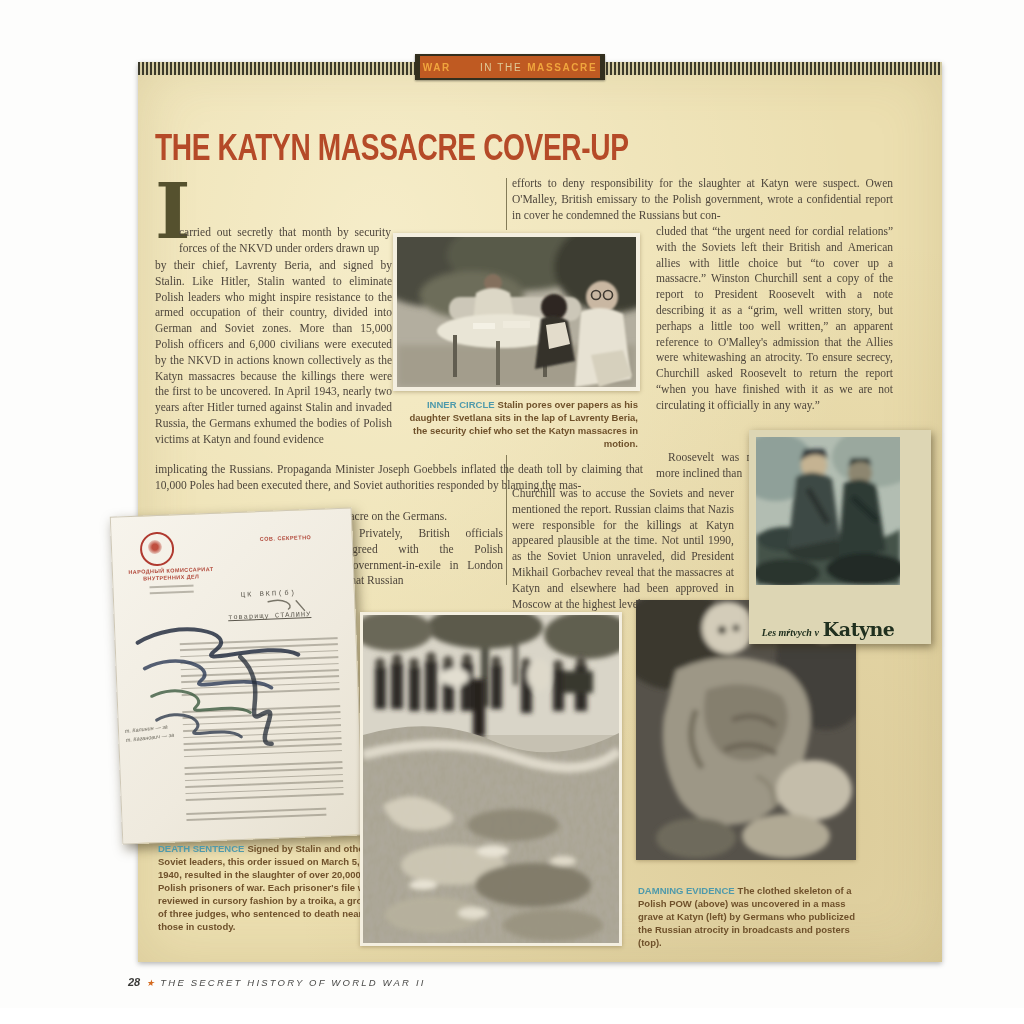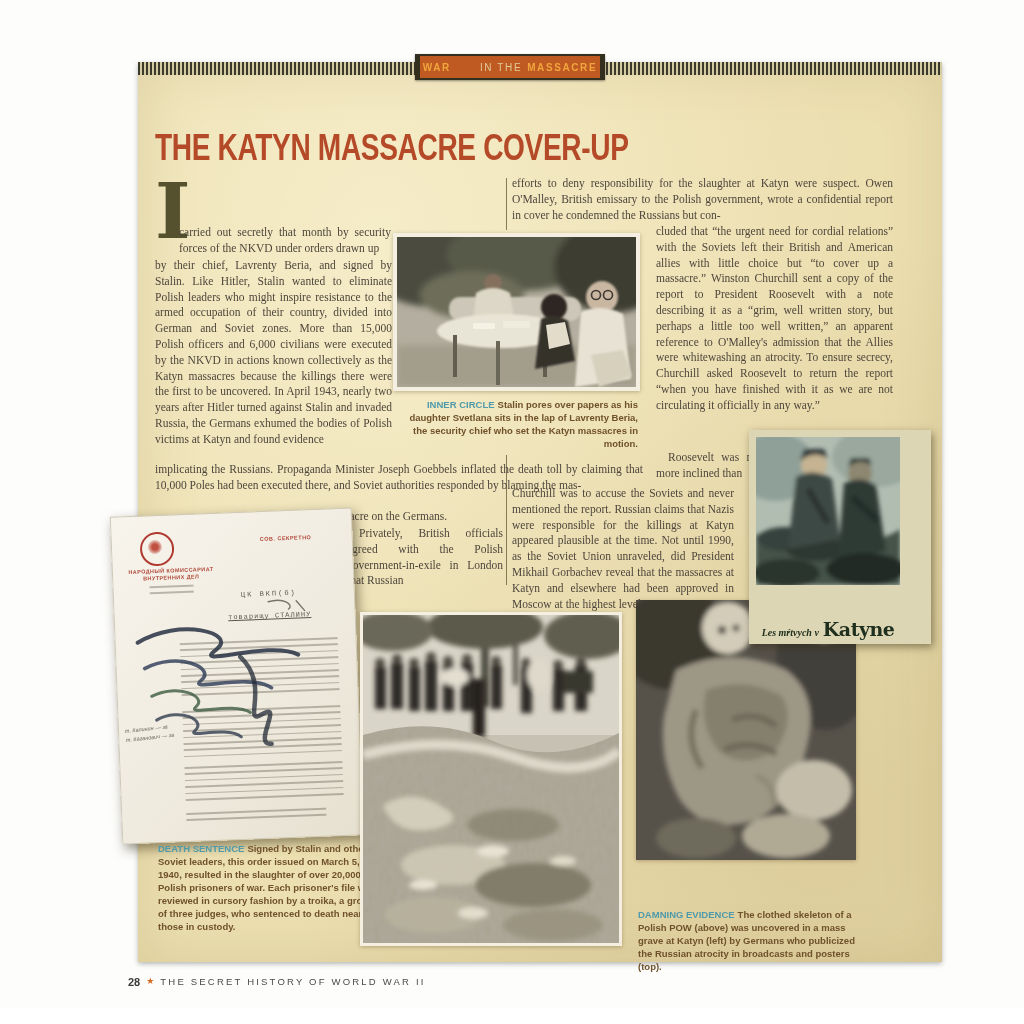--- a/index.html
+++ b/index.html
@@ -73,21 +73,21 @@
   .poster .art{position:absolute;left:7px;top:7px;width:144px;height:148px;overflow:hidden;}
   .poster .label{position:absolute;left:0;bottom:4px;width:158px;text-align:center;color:#20301f;
     white-space:nowrap;}
   .poster .label .small{font-family:"Liberation Serif",serif;font-style:italic;font-weight:bold;
     font-size:10px;margin-right:4px;}
   .poster .label .big{font-family:"DejaVu Serif",serif;font-weight:bold;font-size:19px;
     letter-spacing:-.5px;}
 
   
   .footer{position:absolute;left:128px;top:976px;font-size:9.5px;letter-spacing:2.2px;
-    color:#4a4a48;display:flex;align-items:flex-start;gap:6px;}
+    color:#4a4a48;display:flex;align-items:flex-end;gap:6px;font-style:italic;}
   .footer .pageno{font-weight:bold;font-size:11px;letter-spacing:0;color:#3a3a38;}
   .footer .star{color:#d4691e;font-size:9px;letter-spacing:0;}
 </style>
 </head>
 <body>
 
 <div id="canvas">
 
   <div class="page"></div>
   <div class="filmstrip"></div>
@@ -286,21 +286,21 @@
         <path d="M88 150 q28 -12 52 4" stroke="#6a6454" stroke-width="5" fill="none"></path>
         <path d="M60 110 q-12 30 6 58" stroke="#746e5d" stroke-width="6" fill="none"></path>
         <ellipse cx="178" cy="190" rx="38" ry="30" fill="#c4bdaa"></ellipse>
         <ellipse cx="150" cy="236" rx="44" ry="22" fill="#b0a994"></ellipse>
         <ellipse cx="60" cy="238" rx="40" ry="20" fill="#6e6a5c"></ellipse>
         <path d="M120 176 q20 8 18 30" stroke="#8c8674" stroke-width="5" fill="none"></path>
       </g>
     </svg>
   </div>
 
-  <div class="caption" style="left:638px;top:908px;width:226px;">
+  <div class="caption" style="left:638px;top:884px;width:226px;">
     <span class="lead">DAMNING EVIDENCE</span><span>The clothed skeleton of a Polish POW (above) was uncovered in a mass grave at Katyn (left) by Germans who publicized the Russian atrocity in broadcasts and posters (top).</span>
   </div>
 
   <div class="poster">
     <div class="art">
       <svg width="144" height="148" viewBox="0 0 144 148">
         <defs>
             <filter id="kb1" x="-30%" y="-30%" width="160%" height="160%">
               <feGaussianBlur stdDeviation="2"></feGaussianBlur>
             </filter>

